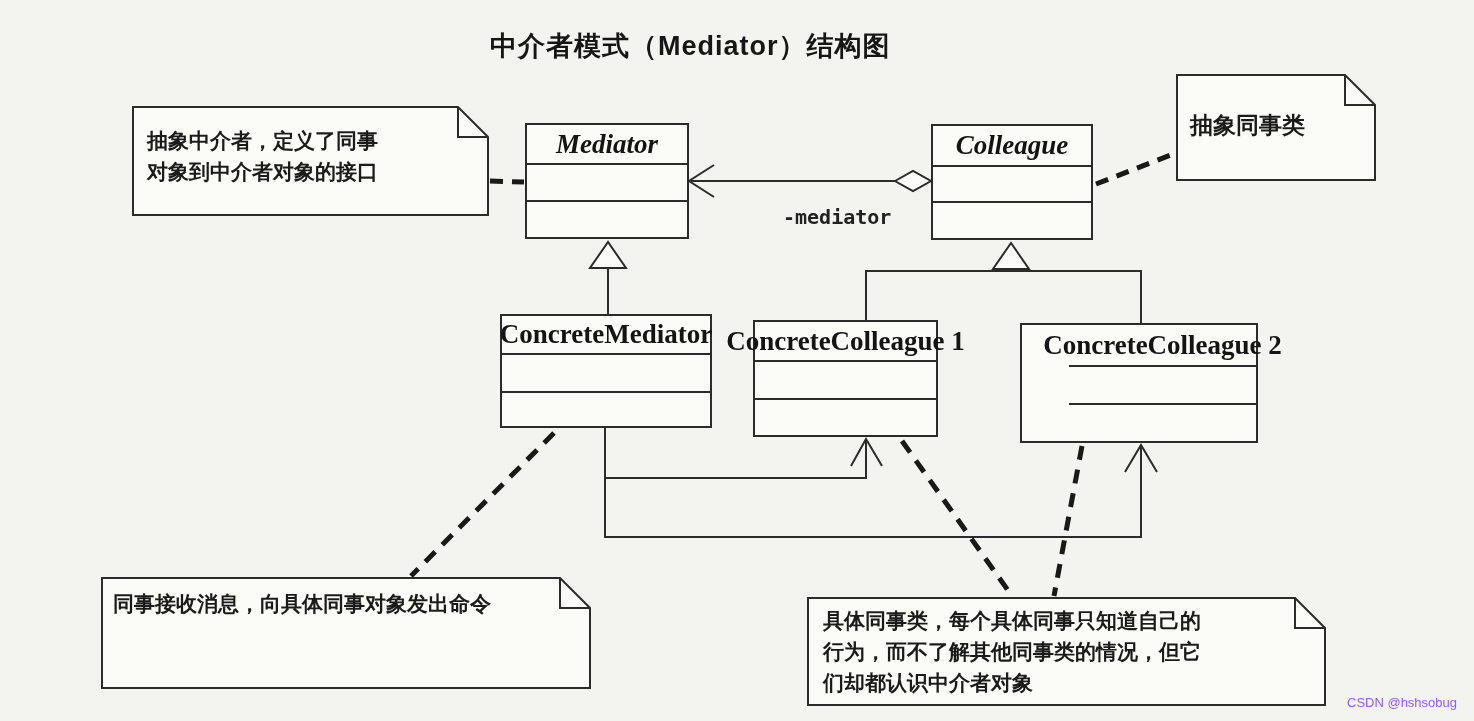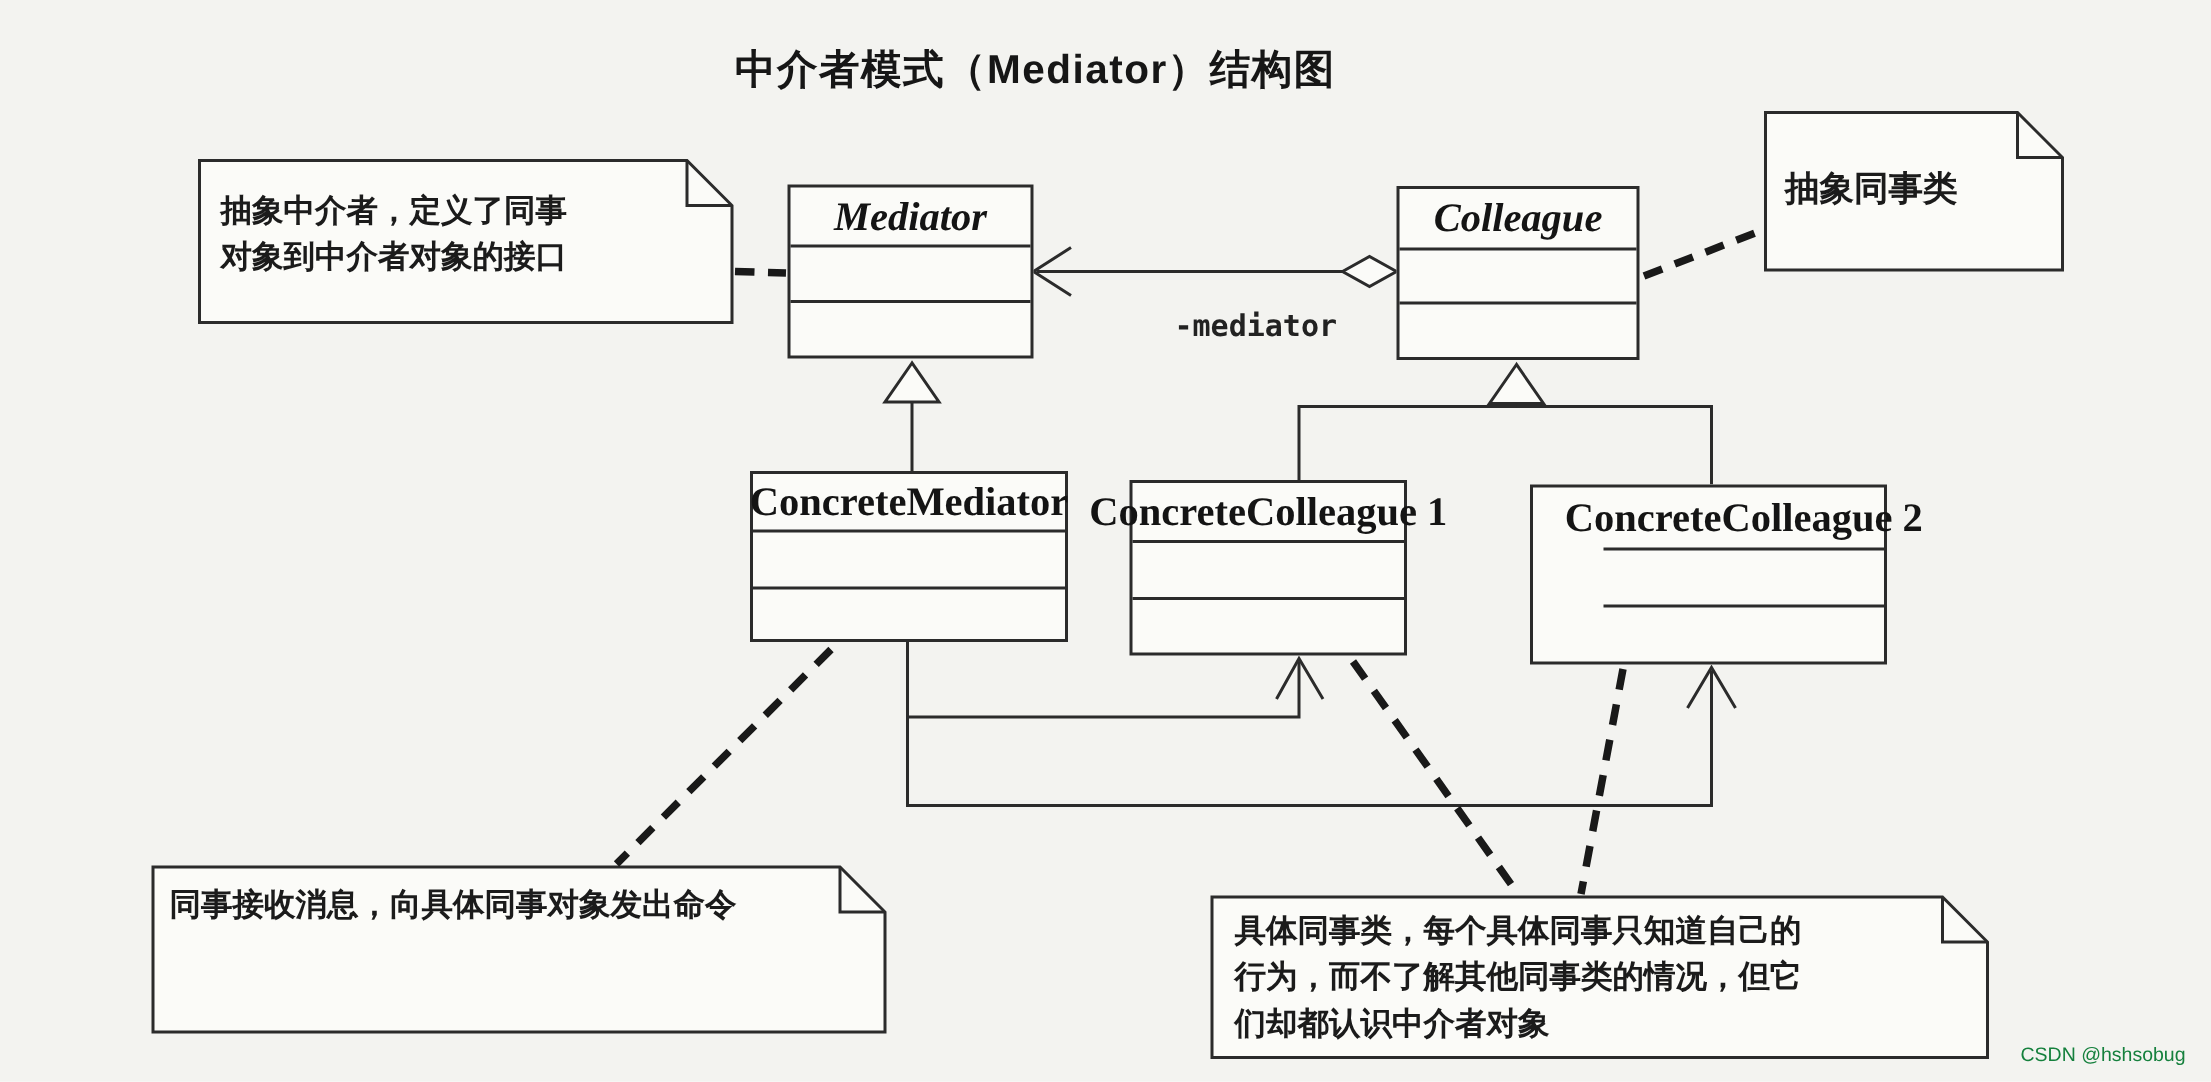--- a/index.html
+++ b/index.html
@@ -35,21 +35,21 @@
   .cls-ops{flex:1;}
   .note-text{
     font-size:21px;line-height:31px;font-weight:600;
     color:#1b1b1b;white-space:nowrap;
   }
   .assoc-label{
     font-family:"DejaVu Sans Mono", monospace;
     font-size:20px;font-weight:bold;color:#222;
     white-space:nowrap;
   }
-  .watermark{font-size:13px;color:#15803d;white-space:nowrap;}
+  .watermark{font-size:13px;color:#8b5cf6;white-space:nowrap;}
 </style>
 </head>
 <body>
 
 <div id="canvas">
 
   <svg id="wires" width="1474" height="721" viewBox="0 0 1474 721">
 
     <g>
       <polygon points="133,107 458,107 488,137 488,215 133,215" fill="#fbfbf8" stroke="#2b2b2b" stroke-width="2"></polygon>

